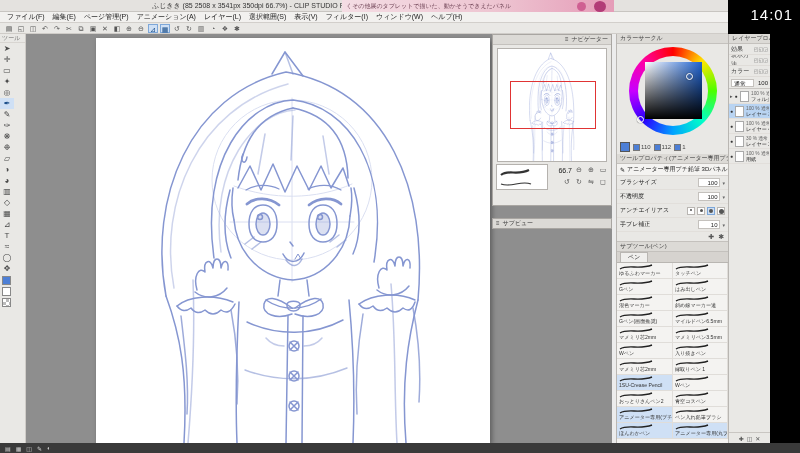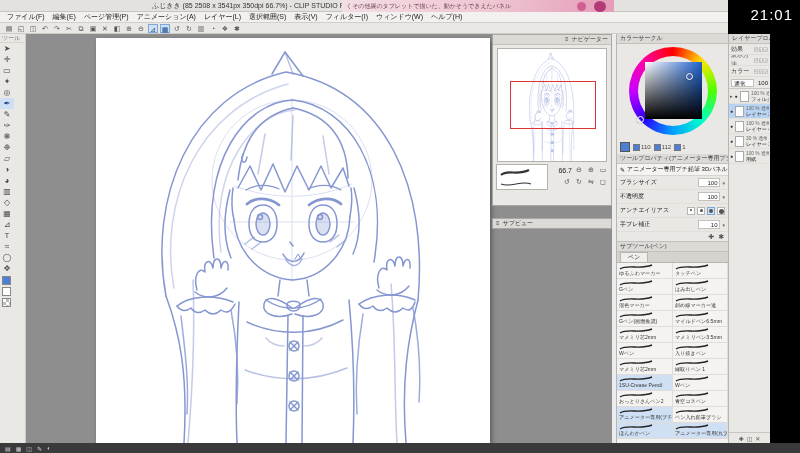--- a/index.html
+++ b/index.html
@@ -295,21 +295,21 @@
 
     <span class="tb-icon">◔</span>
 
     <span class="tb-icon">❖</span>
 
     <span class="tb-icon">✱</span>
 
 </div>
 
 <div id="blacktop">
-  <div id="clock">21:01</div>
+  <div id="clock">14:01</div>
 </div>
 <div id="blackstrip"></div>
 
 <div id="leftbar">
   <div class="tp-head">ツール</div>
 
     <div class="tool-cell">➤</div>
 
     <div class="tool-cell">✛</div>
 

